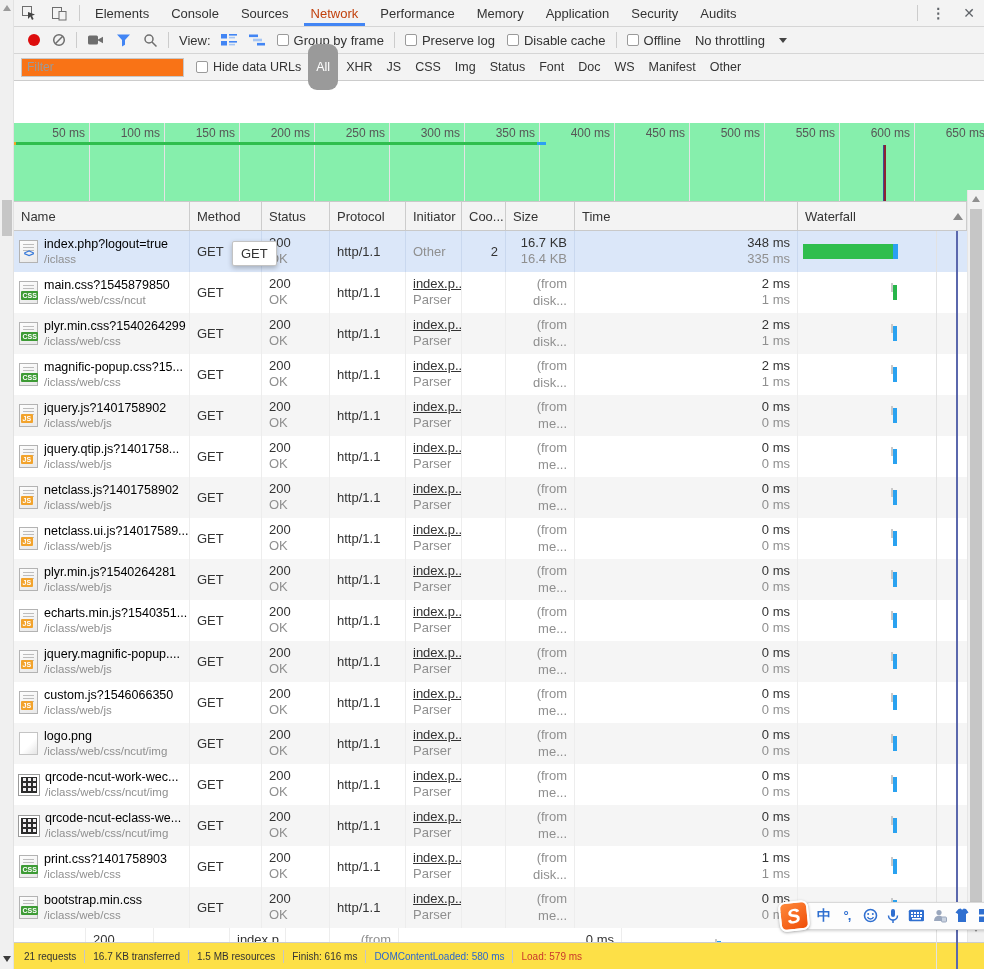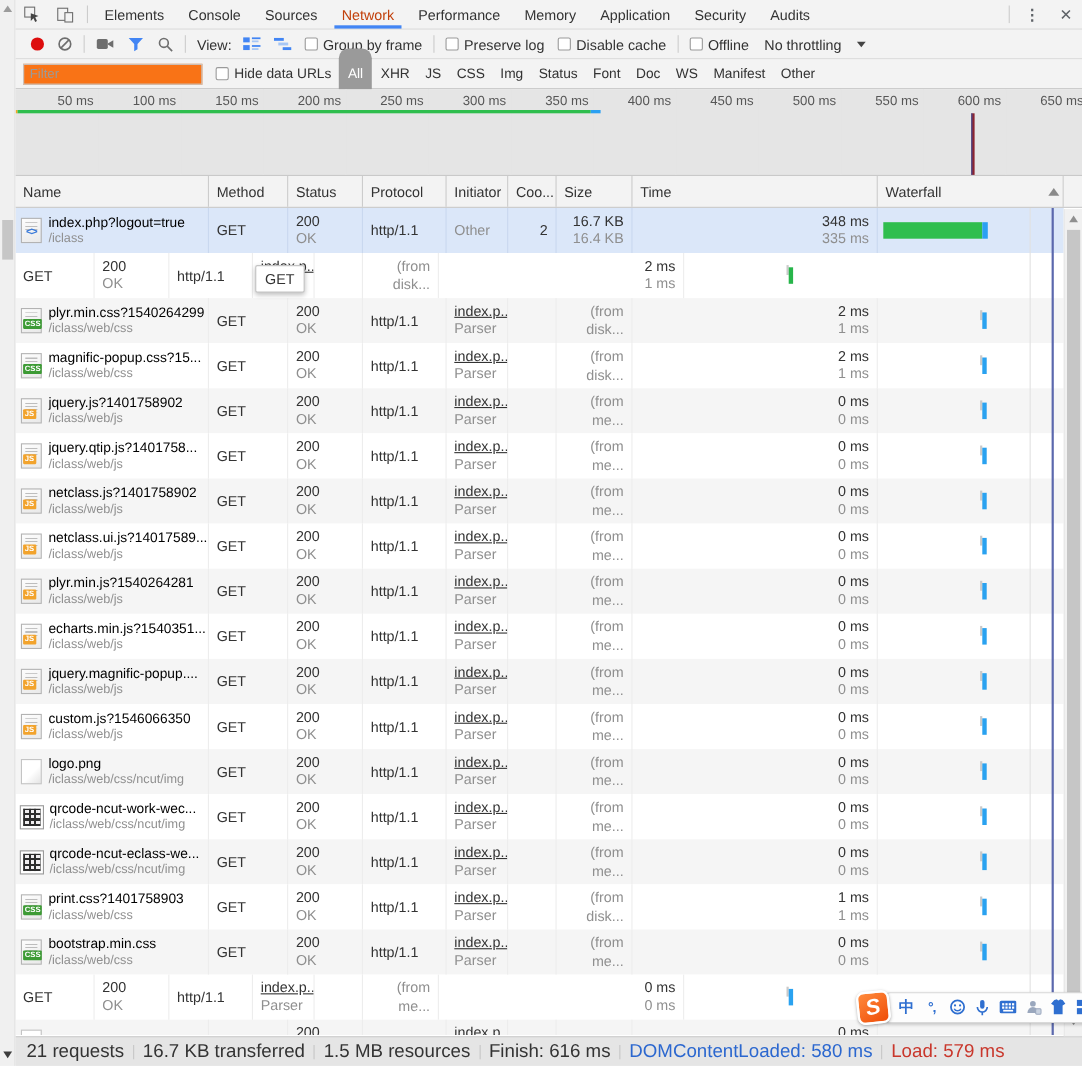--- a/index.html
+++ b/index.html
@@ -37,21 +37,21 @@
   
   .filterbar { height: 27px; background: #f3f3f3; border-bottom: 1px solid #ccc; display: flex; align-items: center; padding-left: 7px; font-size: 12.5px; color: #333; }
   .filter-input { width: 163px; height: 19px; border: 1px solid #c7c7c7; background: #f97316; font-size: 12px; padding: 1px 5px; color: #333; font-family: inherit; }
   .filter-input::placeholder { color: #9a9a9a; }
   .pill { padding: 2px 6px; margin: 0 1px; cursor: pointer; white-space: nowrap; }
   .pill.active { background: #9a9a9a; color: #fff; border-radius: 9px; padding: 16px 8px; }
   #filter-pills { display: flex; align-items: center; margin-left: 2px; }
   .hideurls { margin-left: 12px; margin-right: 4px; }
 
   
-  .overview { position: relative; height: 79px; background: #e5e5e5; border-bottom: 1px solid #c9c9c9; overflow: hidden; }
+  .overview { position: relative; height: 79px; background: #86efac; border-bottom: 1px solid #c9c9c9; overflow: hidden; margin-top: 42px; }
   .ruler { position: absolute; left: 1px; top: 0; height: 79px; display: flex; }
   .ruler-cell { width: 75px; height: 79px; border-right: 1px solid #e4e4e4; font-size: 12px; color: #565656; text-align: right; padding: 3px 4px 0 0; white-space: nowrap; }
   .ov-line-start { position: absolute; left: 0; top: 19px; width: 2px; height: 3px; background: #f0a823; }
   .ov-line-green { position: absolute; left: 2px; top: 19px; width: 521px; height: 3px; background: #2fbe4e; }
   .ov-line-blue { position: absolute; left: 523px; top: 19px; width: 9px; height: 3px; background: #2ba0f2; }
   .ov-marker { position: absolute; left: 869px; top: 22px; bottom: 0; width: 3px; background: #8c2430; border-left: 1px solid #3d4b96; }
 
   
   .thead { height: 29px; background: #f3f3f3; border-bottom: 1px solid #c9c9c9; display: flex; font-size: 13px; color: #333; position: relative; }
   .th { border-right: 1px solid #ccc; padding: 7px 0 0 7px; white-space: nowrap; overflow: hidden; }
@@ -92,21 +92,21 @@
   .wf-grid { position: absolute; left: 922px; top: 0; width: 1px; height: 752px; background: #e2e2e2; z-index: 2; }
   .wf-marker { position: absolute; left: 942px; top: 0; width: 2px; height: 752px; background: #5b68ad; z-index: 3; }
 
   
   .right-sb { position: absolute; left: 953px; top: 190px; width: 17px; height: 752px; background: #f1f1f1; border-left: 1px solid #e6e6e6; z-index: 10; }
   .right-sb .arr-up { position: absolute; top: 6px; left: 4px; width: 0; height: 0; border-left: 4px solid transparent; border-right: 4px solid transparent; border-bottom: 6px solid #8f8f8f; }
   .right-sb .thumb { position: absolute; top: 19px; left: 2px; width: 12px; height: 711px; background: #c6c6c6; }
   .right-sb .arr-dn { position: absolute; top: 736px; left: 4px; width: 0; height: 0; border-left: 4px solid transparent; border-right: 4px solid transparent; border-top: 6px solid #8f8f8f; }
 
   
-  .statusbar { position: absolute; left: 0; bottom: 0; width: 970px; height: 27px; background: #e5e5e5; border-top: 1px solid #ccc; display: flex; align-items: center; font-size: 17px; color: #333; padding-left: 10px; white-space: nowrap; }
+  .statusbar { position: absolute; left: 0; bottom: 0; width: 970px; height: 27px; background: #fde047; border-top: 1px solid #ccc; display: flex; align-items: center; font-size: 10px; color: #333; padding-left: 10px; white-space: nowrap; }
   .sdiv { width: 1px; height: 13px; background: #c6c6c6; margin: 0 8px; }
 
   
   .tooltip { position: absolute; left: 218px; top: 241px; background: #fff; border: 1px solid #c3c3c3; border-radius: 2px; box-shadow: 0 2px 5px rgba(0,0,0,.25); padding: 4px 8px; font-size: 13px; color: #333; z-index: 20; }
 
   
   .ficon { position: relative; width: 19px; height: 23px; background: linear-gradient(160deg, #fdfdfd, #e9e9e9); border: 1px solid #b3b3b3; flex: none; }
   .ficon .lines { position: absolute; left: 3px; right: 3px; top: 3px; height: 9px;
     background: repeating-linear-gradient(#bdbdbd 0 1px, transparent 1px 3px); }
   .ficon .chip { position: absolute; left: 1px; bottom: 3px; font-size: 7px; font-weight: bold; color: #fff; padding: 0 1.5px; border-radius: 1px; line-height: 9px; }
@@ -331,20 +331,30 @@
           <div class="cell c-time rnum">
             <div class="l1">348 ms</div>
             <div class="l2">335 ms</div>
           </div>
           <div class="cell c-waterfall">
             <div class="wf-bar" style="background: rgb(47, 190, 78);"></div>
             <div class="wf-tip" style="background: rgb(43, 160, 242);"></div>
           </div>
         </div>
         <div class="row">
+          <div class="cell c-name">
+            <div class="ficon css">
+              <span class="lines"></span>
+              <span class="chip">CSS</span>
+            </div>
+            <div class="nametext">
+              <div class="l1">main.css?1545879850</div>
+              <div class="l2">/iclass/web/css/ncut</div>
+            </div>
+          </div>
           <div class="cell c-method">GET</div>
           <div class="cell c-status two-line">
             <div class="l1">200</div>
             <div class="l2">OK</div>
           </div>
           <div class="cell c-protocol">http/1.1</div>
           <div class="cell c-initiator">
             <div class="two-line">
               <div class="init-link">index.p...</div>
               <div class="l2">Parser</div>

